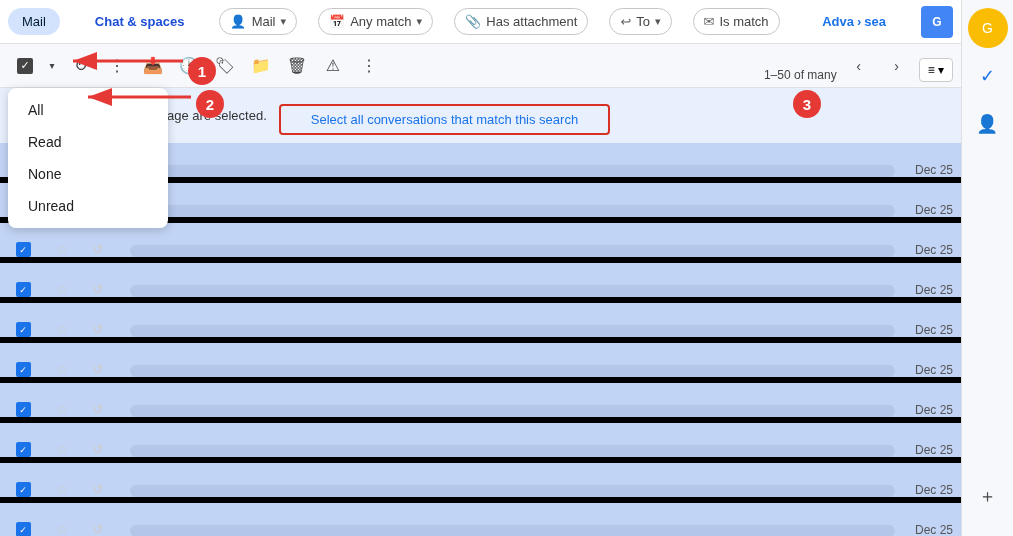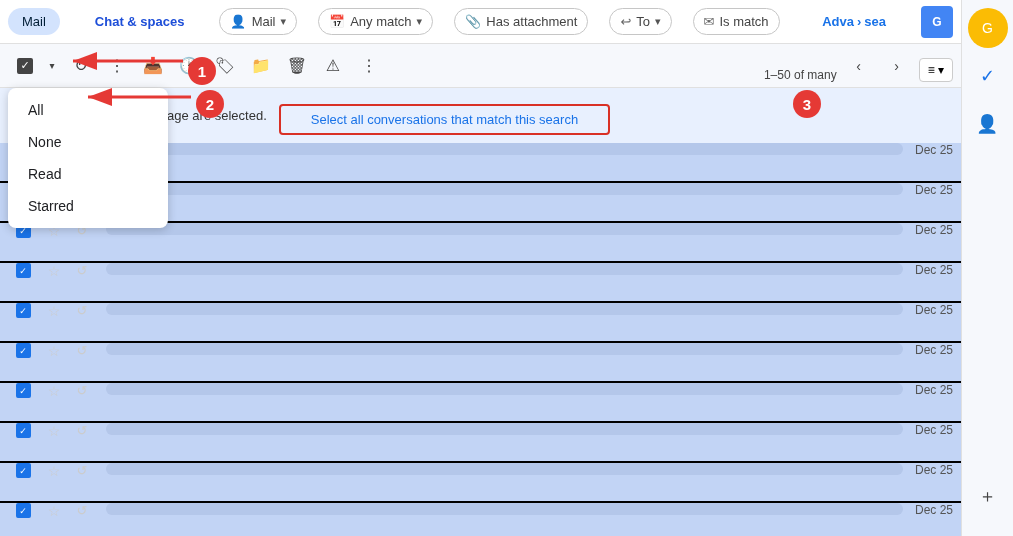--- a/index.html
+++ b/index.html
@@ -209,26 +209,26 @@
       padding: 8px 20px;
       font-size: 14px;
       color: #202124;
       cursor: pointer;
     }
 
     
     .email-list { background: #fff; }
     .email-row {
       display: flex;
-      align-items: flex-start;
+      align-items: flex-end;
       height: 40px;
       padding: 0 8px;
-      border-bottom: 2px solid #000000;
+      border-bottom: 6px solid #000000;
       background: #c2d4f5;
-      gap: 4px;
+      gap: 12px;
     }
     .row-check {
       width: 30px;
       display: flex;
       align-items: center;
       justify-content: center;
     }
     .row-checkbox {
       width: 15px;
       height: 15px;
@@ -402,23 +402,23 @@
     </div>
   </div>
 
   <div class="selection-banner">
     <span>50 conversations on this page are selected.</span>
     <button class="select-all-link">Select all conversations that match this search</button>
   </div>
 
   <div class="dropdown-menu" id="dropdown-menu">
   <div class="dropdown-item">All</div>
+      <div class="dropdown-item">Read</div>
       <div class="dropdown-item">None</div>
-      <div class="dropdown-item">Read</div>
-      <div class="dropdown-item">Starred</div>
+      <div class="dropdown-item">Unread</div>
     </div>
 
   <div class="email-list" id="email-list">
   <div class="email-row">
         <div class="row-check">
           <div class="row-checkbox checked"></div>
         </div>
         <div class="row-star">☆</div>
         <div class="row-snooze">↺</div>
         <div class="blurred-content"></div>

